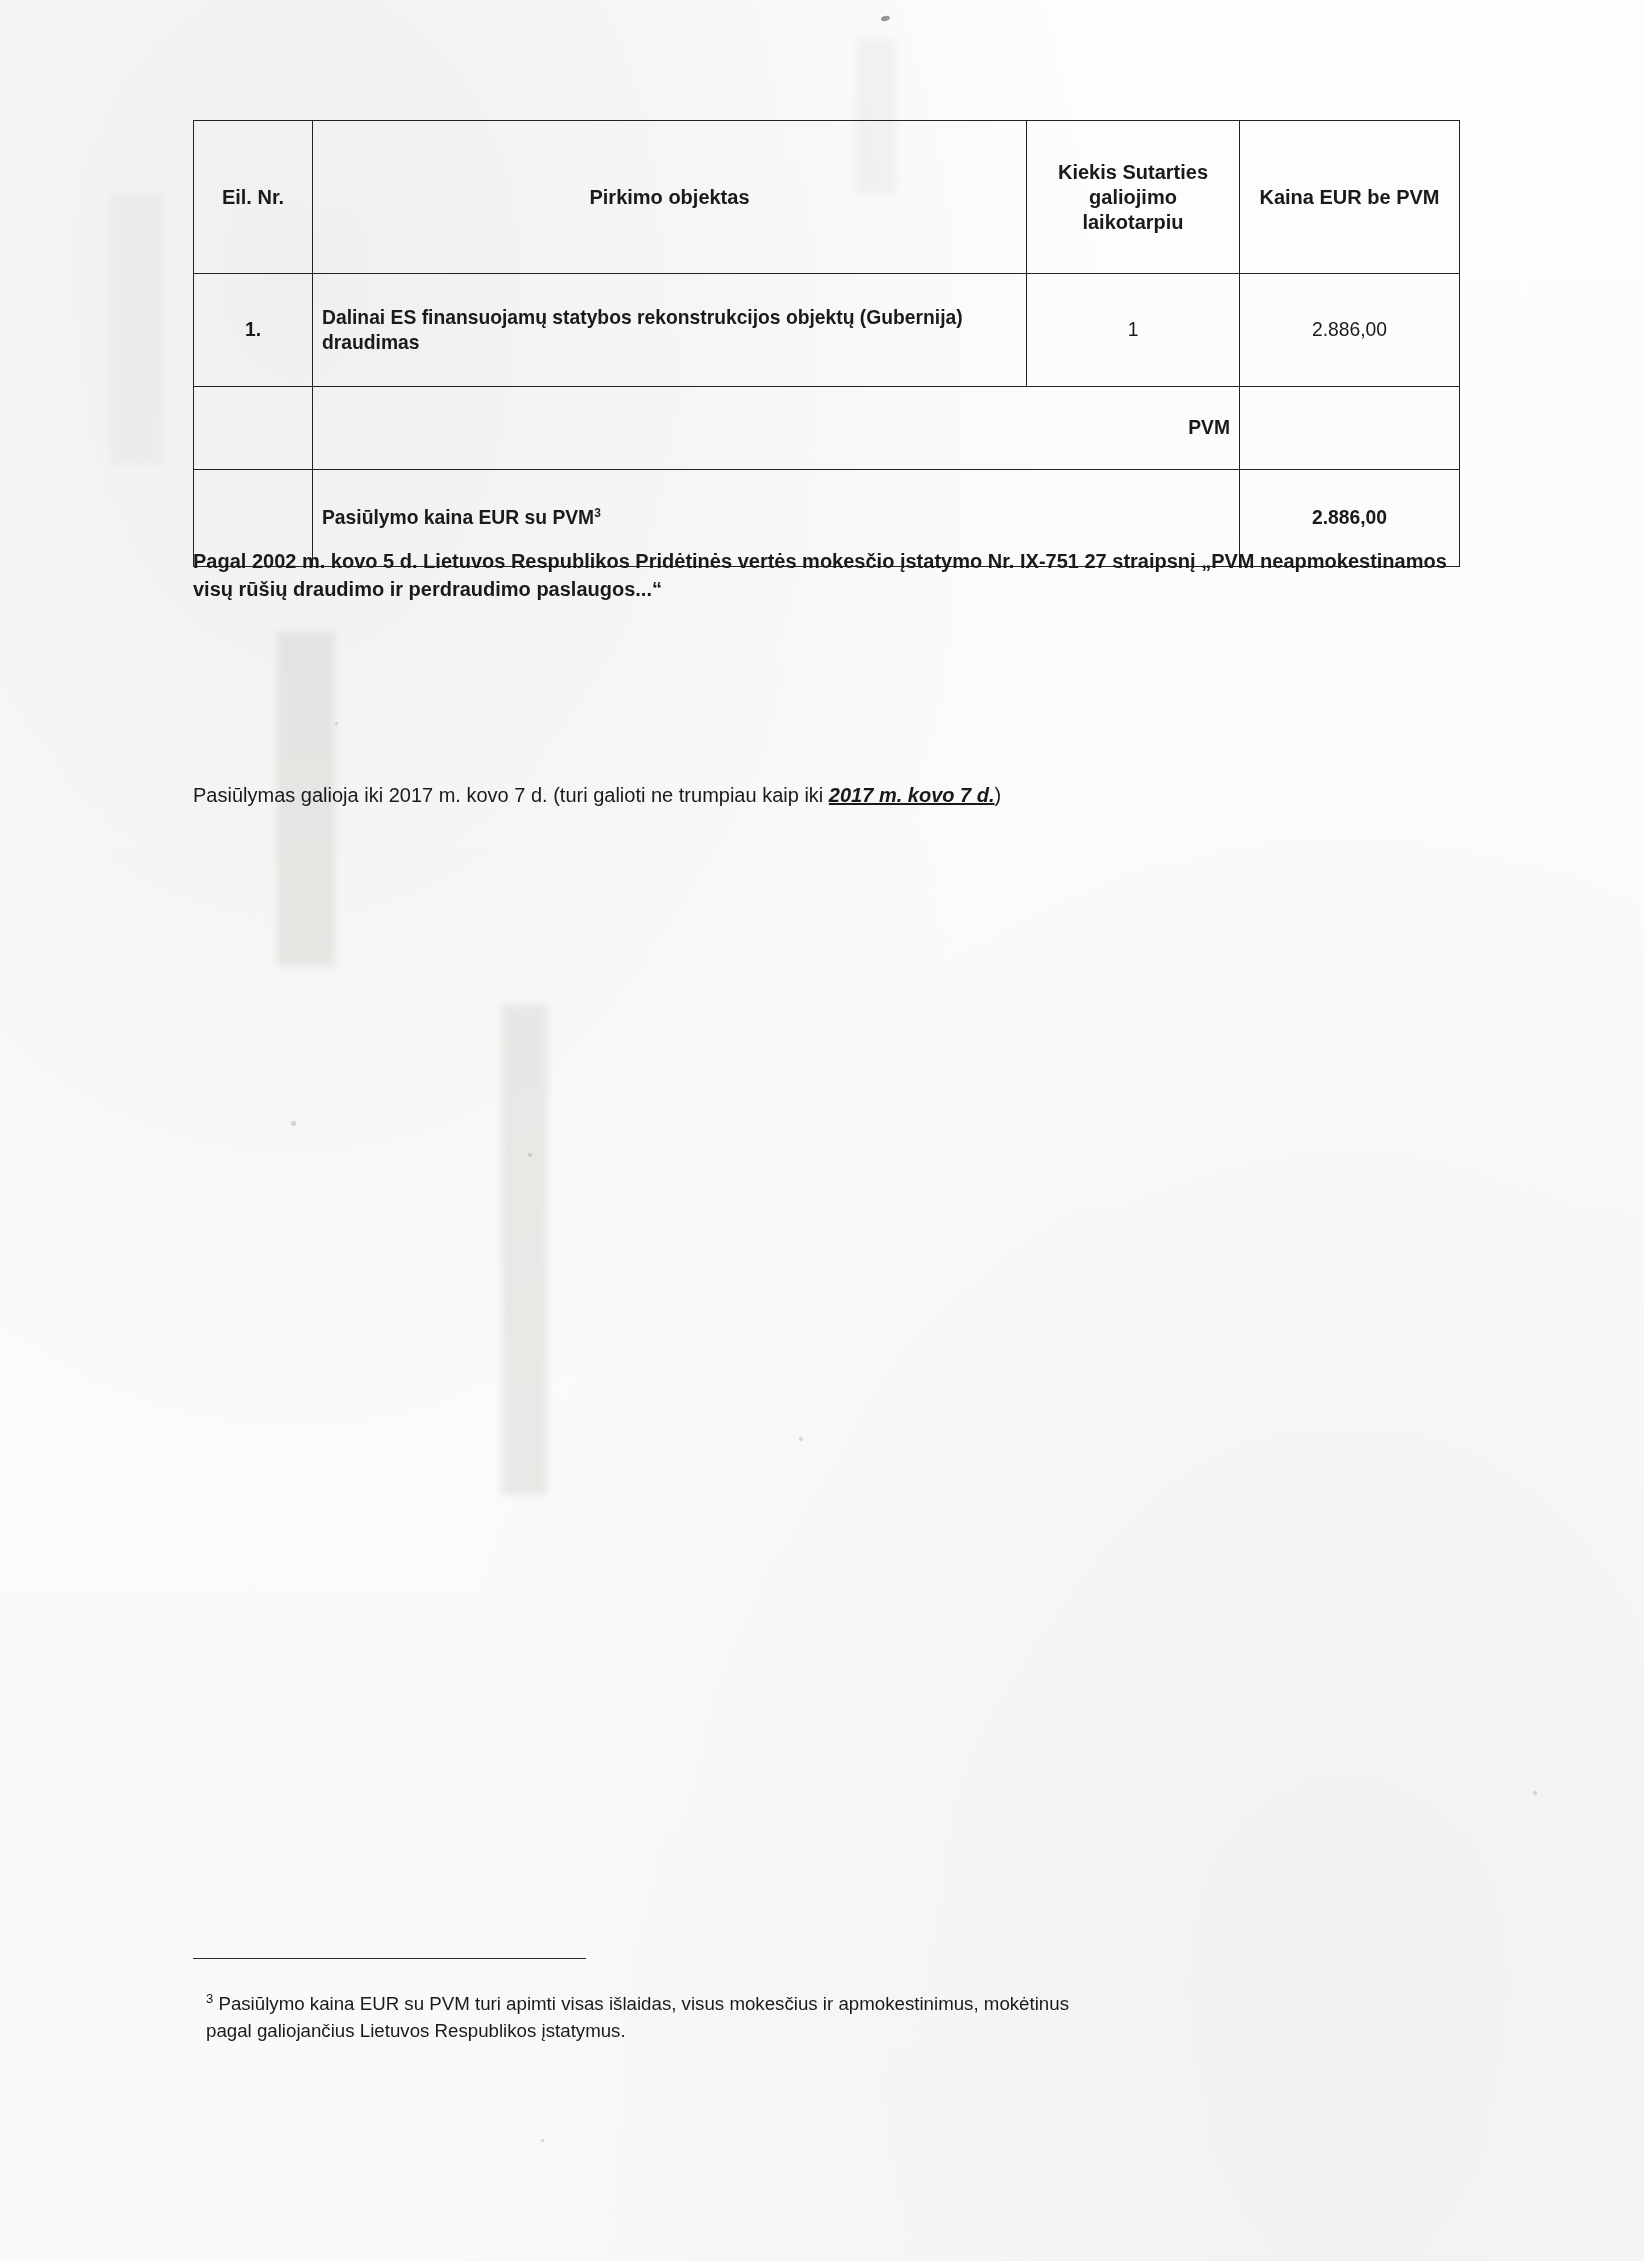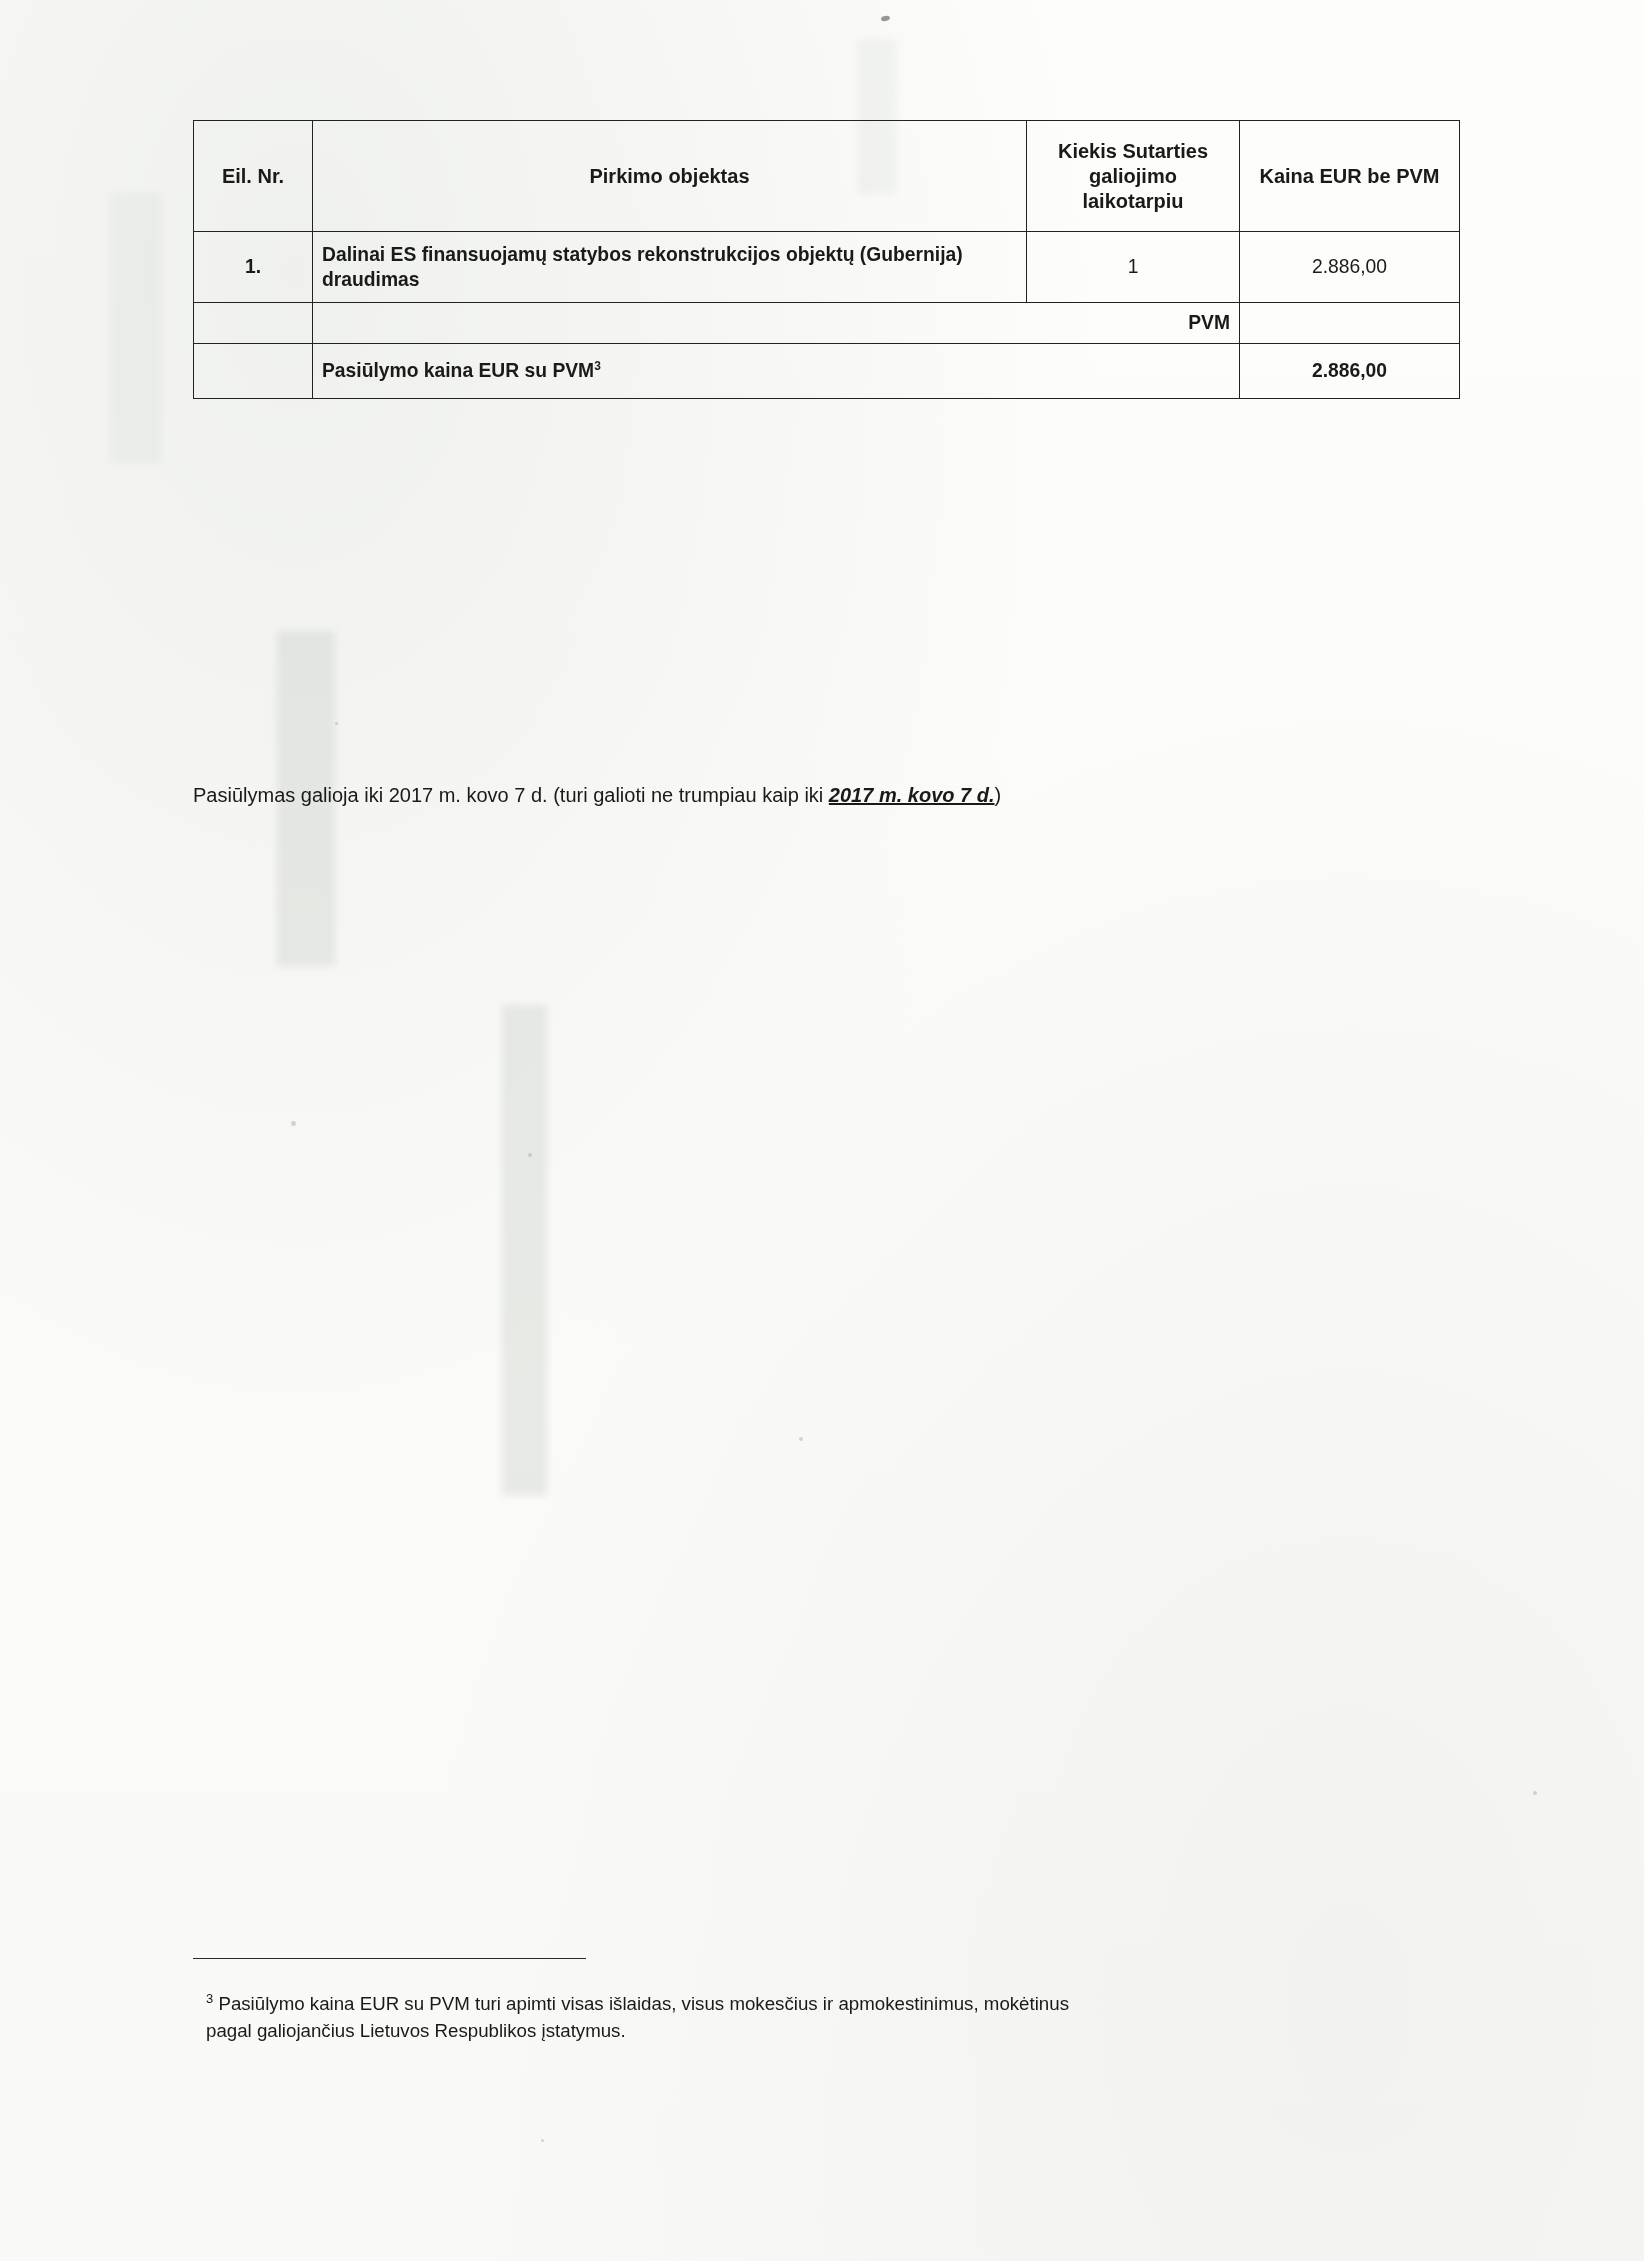--- a/index.html
+++ b/index.html
@@ -50,21 +50,21 @@
     position: absolute;
     left: 193px;
     top: 120px;
     width: 1266px;
     border-collapse: collapse;
     table-layout: fixed;
     font-size: 19.3px;
   }
   .price-table td, .price-table th {
     border: 1.3px solid #222;
-    padding: 0 9px;
+    padding: 21px 9px;
     vertical-align: middle;
   }
   .col-nr   { width: 119px; }
   .col-obj  { width: 714px; }
   .col-kiek { width: 213px; }
   .col-kaina{ width: 220px; }
 
   .price-table thead th {
     text-align: center;
     font-weight: bold;
@@ -218,20 +218,21 @@
         <td></td>
       </tr>
       <tr class="row-total">
         <td></td>
         <td class="total-label" colspan="2"><span>Pasiūlymo kaina EUR su PVM</span><sup>3</sup></td>
         <td class="total-value">2.886,00</td>
       </tr>
     </tbody>
   </table>
 
+  <p class="para-law">Pagal  2002 m. kovo 5 d. Lietuvos Respublikos Pridėtinės vertės mokesčio įstatymo Nr. IX-751 27 straipsnį „PVM neapmokestinamos visų rūšių draudimo ir perdraudimo paslaugos...“</p>
 
 
   <p class="para-validity">
     <span>Pasiūlymas galioja iki 2017 m.  kovo  7 d. (turi galioti ne trumpiau kaip iki </span><span class="emph">2017 m. kovo 7 d.</span><span>)</span>
   </p>
 
   <div class="footnote-rule"></div>
   <p class="footnote">
     <span class="fn-mark">3</span><span>Pasiūlymo kaina EUR su PVM turi apimti visas išlaidas, visus mokesčius ir apmokestinimus, mokėtinus</span>
     <span class="ln2">pagal galiojančius Lietuvos Respublikos įstatymus.</span>

